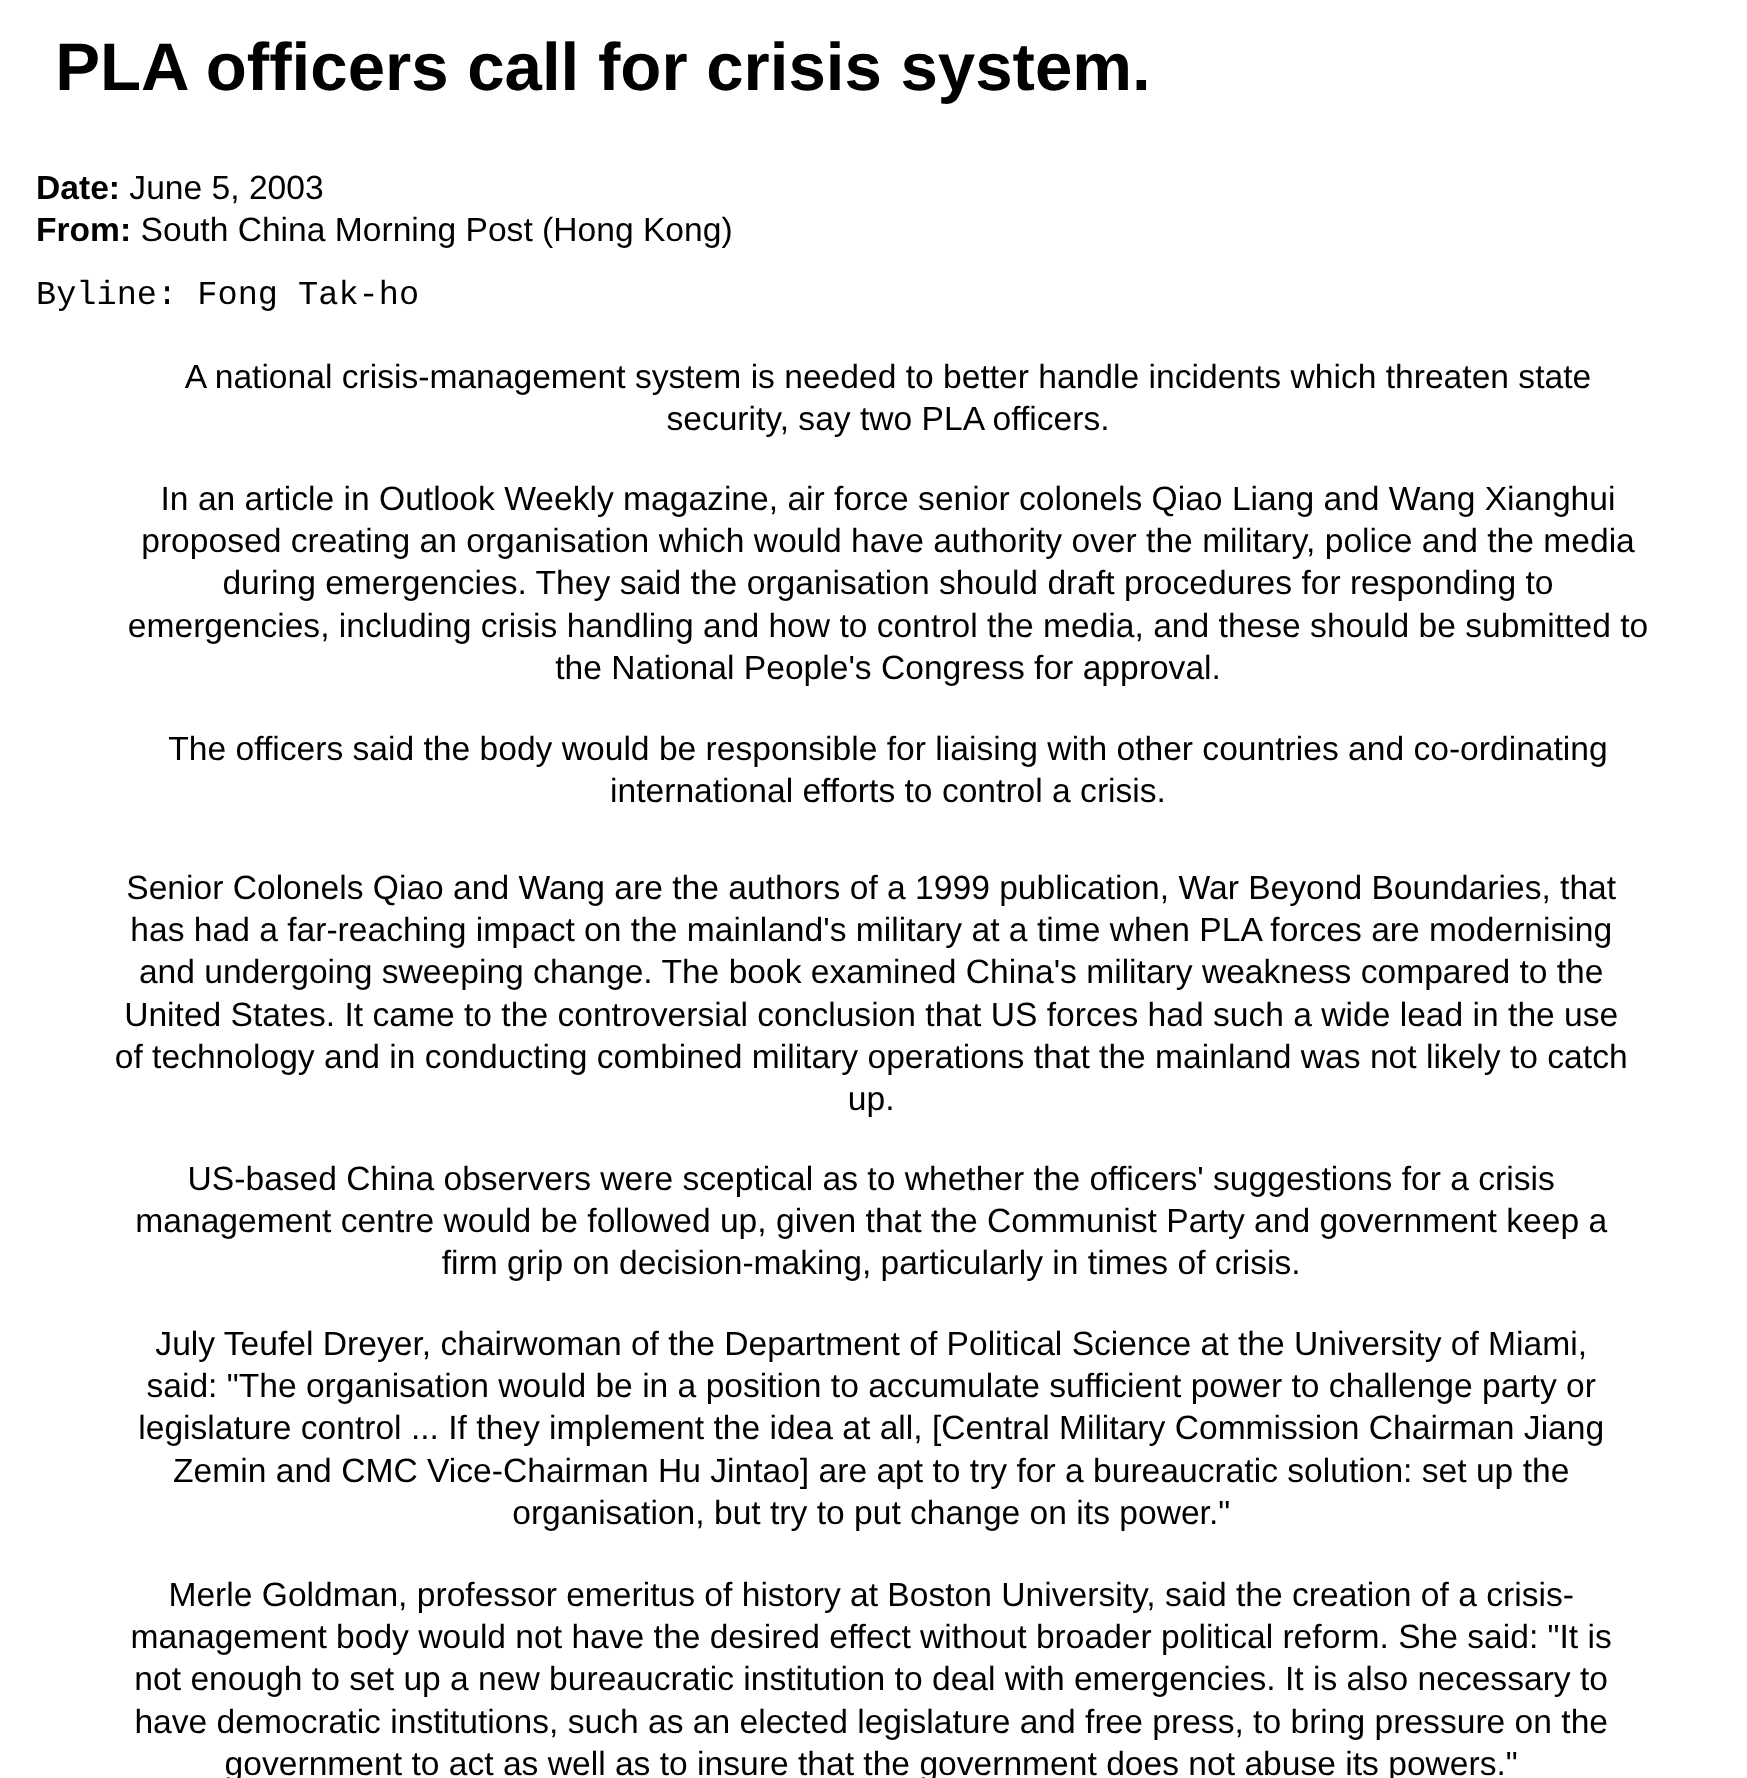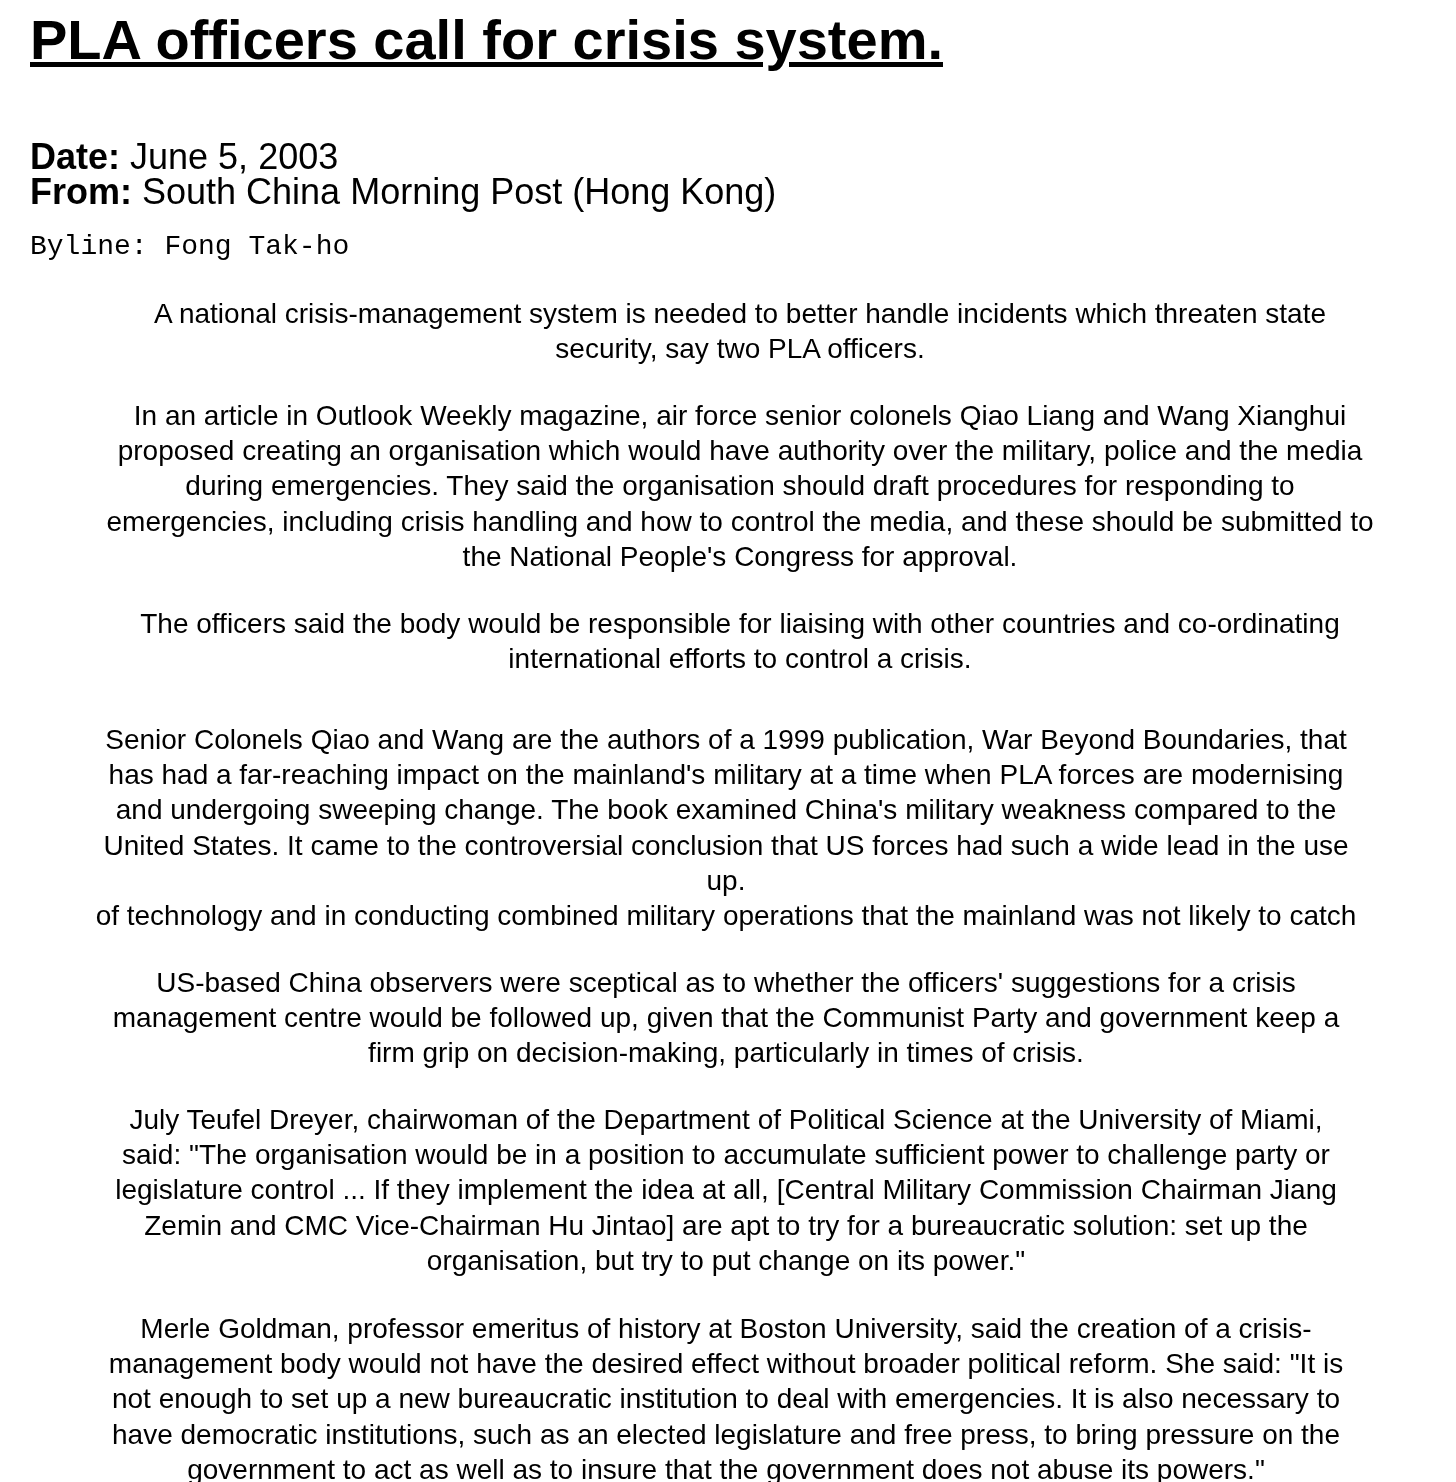--- a/index.html
+++ b/index.html
@@ -12,33 +12,32 @@
       width: 1456px;
       height: 1482px;
       overflow: hidden;
       font-family: "Liberation Sans", sans-serif;
       position: relative;
     }
     .title {
       position: absolute;
       left: 30px;
       top: 8px;
-      margin: 0;
+      margin: 16px;
       font-size: 56px;
       font-weight: bold;
       line-height: 64px;
       white-space: nowrap;
       letter-spacing: 0px;
-      text-decoration: underline;
     }
     .meta {
       position: absolute;
       left: 30px;
       top: 139px;
-      font-size: 36px;
+      font-size: 28px;
       line-height: 35px;
       white-space: nowrap;
     }
     .meta .lbl { font-weight: bold; }
     .byline {
       position: absolute;
       left: 30px;
       top: 229px;
       font-size: 28px;
       line-height: 35px;
@@ -88,22 +87,22 @@
 <p class="para p-a" style="top:606px;">
   <span class="ln">The officers said the body would be responsible for liaising with other countries and co-ordinating</span>
   <span class="ln">international efforts to control a crisis.</span>
 </p>
 
 <p class="para p-b" style="top:694px;">
   <span class="ln">Senior Colonels Qiao and Wang are the authors of a 1999 publication, War Beyond Boundaries, that</span>
   <span class="ln">has had a far-reaching impact on the mainland's military at a time when PLA forces are modernising</span>
   <span class="ln">and undergoing sweeping change. The book examined China's military weakness compared to the</span>
   <span class="ln">United States. It came to the controversial conclusion that US forces had such a wide lead in the use</span>
+  <span class="ln">of technology and in conducting combined military operations that the mainland was not likely to catch</span>
   <span class="ln">up.</span>
-  <span class="ln">of technology and in conducting combined military operations that the mainland was not likely to catch</span>
 </p>
 
 <p class="para p-b" style="top:937px;">
   <span class="ln">US-based China observers were sceptical as to whether the officers' suggestions for a crisis</span>
   <span class="ln">management centre would be followed up, given that the Communist Party and government keep a</span>
   <span class="ln">firm grip on decision-making, particularly in times of crisis.</span>
 </p>
 
 <p class="para p-b" style="top:1074px;">
   <span class="ln">July Teufel Dreyer, chairwoman of the Department of Political Science at the University of Miami,</span>

